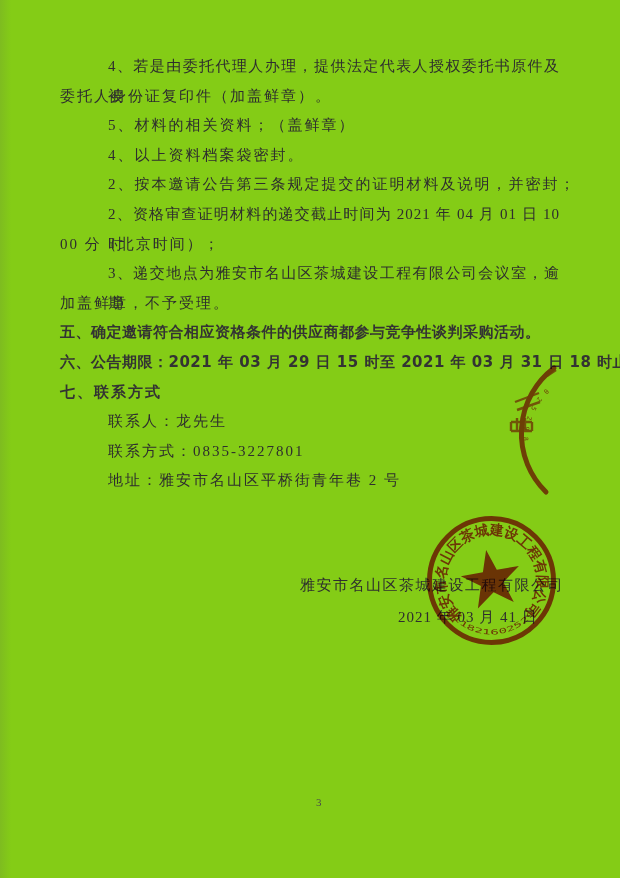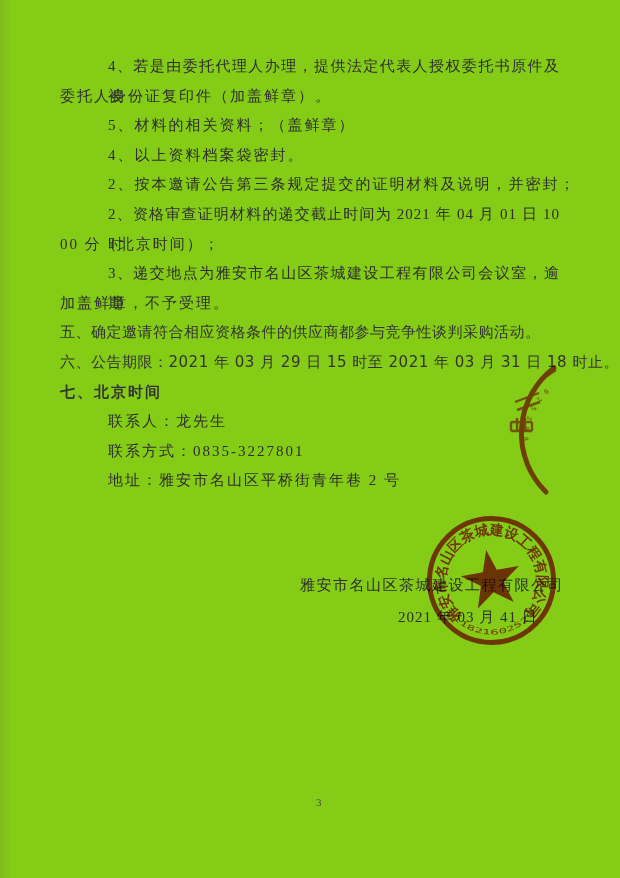--- a/index.html
+++ b/index.html
@@ -38,21 +38,21 @@
   }
   .line.cont{letter-spacing:2px;}
   .line.heading{
     font-family:"DejaVu Sans","Liberation Sans",sans-serif;
     font-weight:600;
     letter-spacing:2px;
     color:#333;
   }
   .line.heading-wide{
     font-family:"DejaVu Sans","Liberation Sans",sans-serif;
-    font-weight:400;
+    font-weight:700;
     letter-spacing:.5px;
     color:#333;
   }
   .sig-company{
     position:absolute;left:300px;top:576px;
     font-size:15px;letter-spacing:1.5px;white-space:nowrap;
   }
   .sig-date{
     position:absolute;left:398px;top:608px;
     font-size:15px;letter-spacing:1px;white-space:nowrap;
@@ -84,21 +84,21 @@
       <div class="line cont">委托人身份证复印件（加盖鲜章）。</div>
       <div class="line indent">5、材料的相关资料；（盖鲜章）</div>
       <div class="line indent">4、以上资料档案袋密封。</div>
       <div class="line indent">2、按本邀请公告第三条规定提交的证明材料及说明，并密封；</div>
       <div class="line indent-just">2、资格审查证明材料的递交截止时间为 2021 年 04 月 01 日 10 时</div>
       <div class="line cont">00 分（北京时间）；</div>
       <div class="line indent-just">3、递交地点为雅安市名山区茶城建设工程有限公司会议室，逾期</div>
       <div class="line cont">加盖鲜章，不予受理。</div>
       <div class="line heading-wide">五、确定邀请符合相应资格条件的供应商都参与竞争性谈判采购活动。</div>
       <div class="line heading-wide">六、公告期限：2021 年 03 月 29 日 15 时至 2021 年 03 月 31 日 18 时止。</div>
-      <div class="line heading">七、北京时间</div>
+      <div class="line heading">七、联系方式</div>
       <div class="line indent">联系人：龙先生</div>
       <div class="line indent">联系方式：0835-3227801</div>
       <div class="line indent">地址：雅安市名山区平桥街青年巷 2 号</div>
     </div>
 
   <div class="sig-company">雅安市名山区茶城建设工程有限公司</div>
   <div class="sig-date">2021 年 03 月 41 日</div>
 
   <svg class="seal-partial" viewBox="0 0 75 142">
     <g stroke="#cd3626" fill="none">

